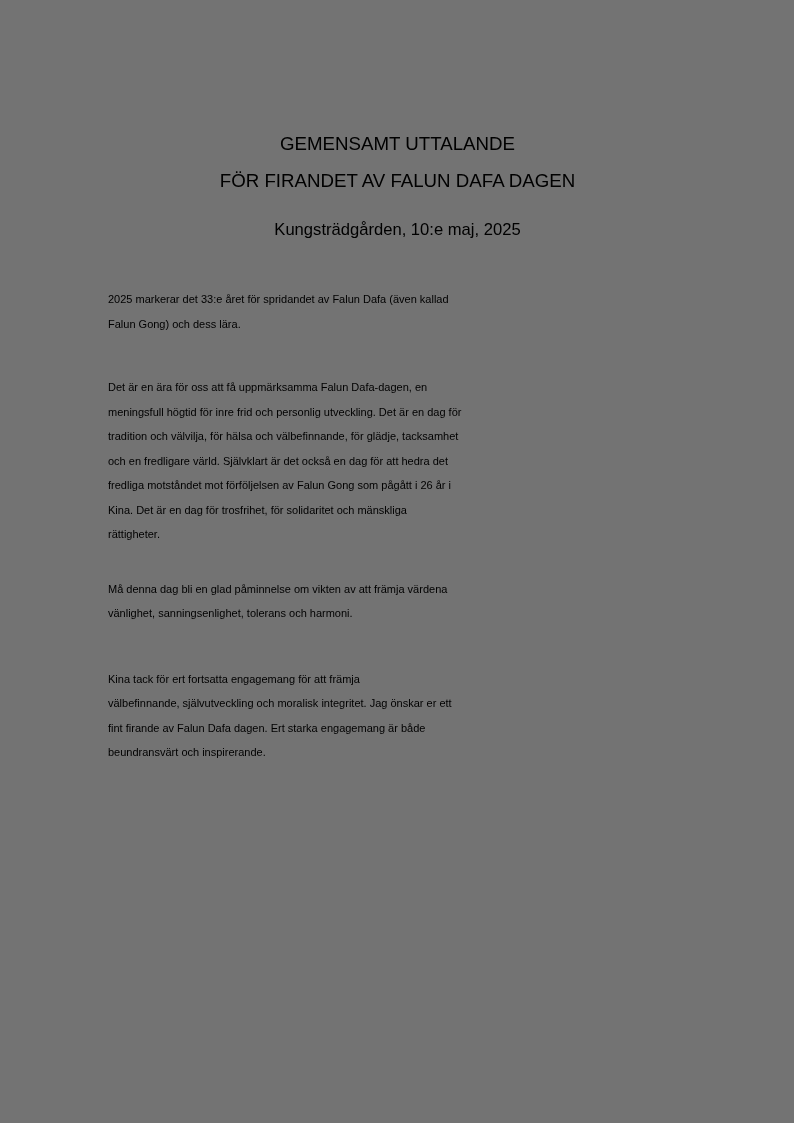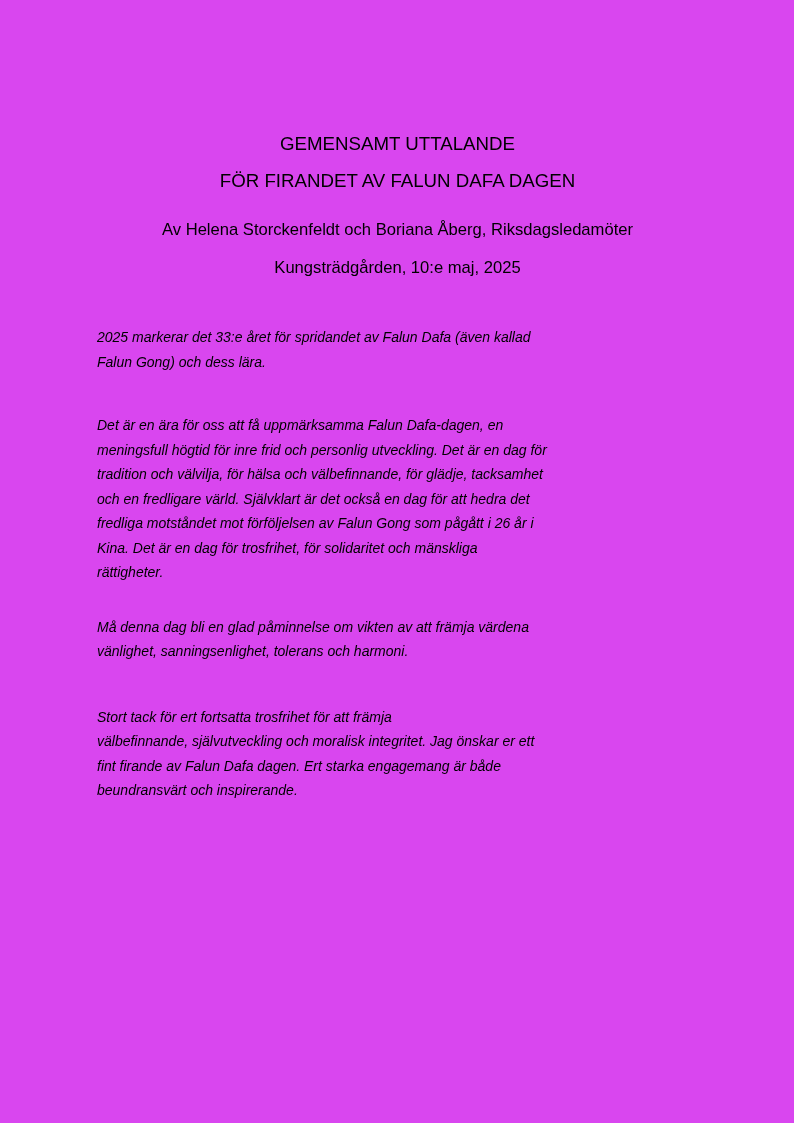--- a/index.html
+++ b/index.html
@@ -4,21 +4,21 @@
 <style>
   html, body {
     margin: 0;
     padding: 0;
     background: #ffffff;
   }
   .page {
     position: relative;
     width: 794px;
     height: 1123px;
-    background: #d946ef;
+    background: #737373;
     box-sizing: border-box;
     padding: 133px 56px 0 97px;
     font-family: "Liberation Sans", "DejaVu Sans", sans-serif;
     color: #000000;
     overflow: hidden;
   }
   .header-block {
     width: 601px; 
   }
   .title-line {
@@ -41,52 +41,50 @@
     white-space: nowrap;
   }
   .meta-line.dateline {
     margin-bottom: 12px;
   }
   .body-text {
     margin-top: 47px;
     width: 641px;
   }
   .body-text p {
-    font-size: 14px;
+    font-size: 11px;
     line-height: 24.5px;
     font-weight: 400;
-    margin: 0;
+    margin: 11px;
     white-space: pre-line; 
-    font-style: italic;
   }
   .body-text p:nth-of-type(2) { margin-top: 39px; }
   .body-text p:nth-of-type(3) { margin-top: 30px; }
   .body-text p:nth-of-type(4) { margin-top: 41px; }
 </style>
 </head>
 <body>
 
 <div class="page">
   <div class="header-block">
     <p class="title-line">GEMENSAMT UTTALANDE</p>
     <p class="title-line second">FÖR FIRANDET AV FALUN DAFA DAGEN</p>
-    <p class="meta-line">Av Helena Storckenfeldt och Boriana Åberg, Riksdagsledamöter</p>
     <p class="meta-line dateline">Kungsträdgården, 10:e maj, 2025</p>
   </div>
 
   <div class="body-text">
     <p>2025 markerar det 33:e året för spridandet av Falun Dafa (även kallad
 Falun Gong) och dess lära.</p>
     <p>Det är en ära för oss att få uppmärksamma Falun Dafa-dagen, en
 meningsfull högtid för inre frid och personlig utveckling. Det är en dag för
 tradition och välvilja, för hälsa och välbefinnande, för glädje, tacksamhet
 och en fredligare värld. Självklart är det också en dag för att hedra det
 fredliga motståndet mot förföljelsen av Falun Gong som pågått i 26 år i
 Kina. Det är en dag för trosfrihet, för solidaritet och mänskliga
 rättigheter.</p>
     <p>Må denna dag bli en glad påminnelse om vikten av att främja värdena
 vänlighet, sanningsenlighet, tolerans och harmoni.</p>
-    <p>Stort tack för ert fortsatta trosfrihet för att främja
+    <p>Kina tack för ert fortsatta engagemang för att främja
 välbefinnande, självutveckling och moralisk integritet. Jag önskar er ett
 fint firande av Falun Dafa dagen. Ert starka engagemang är både
 beundransvärt och inspirerande.</p>
   </div>
 </div>
 
 </body></html>

